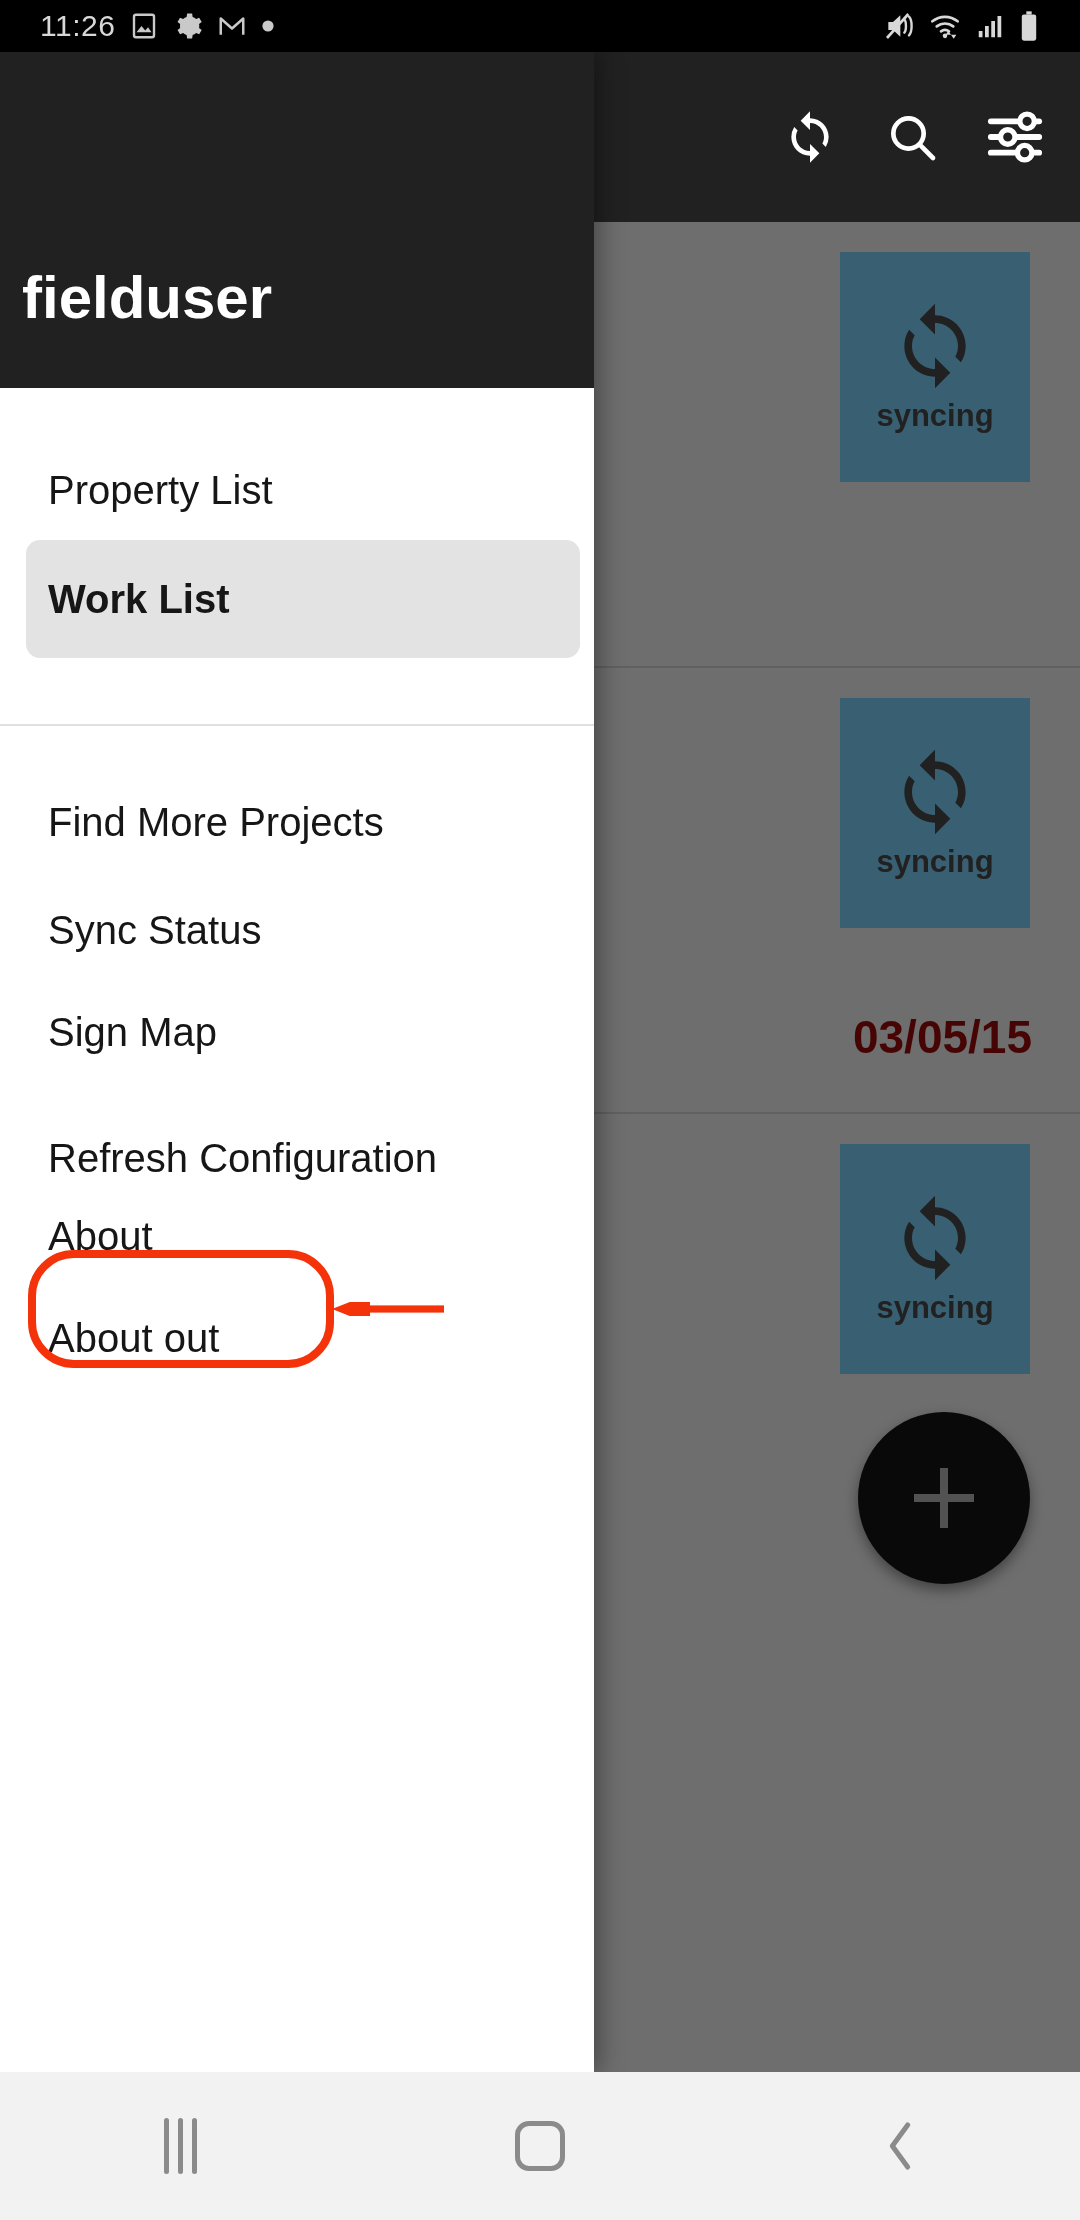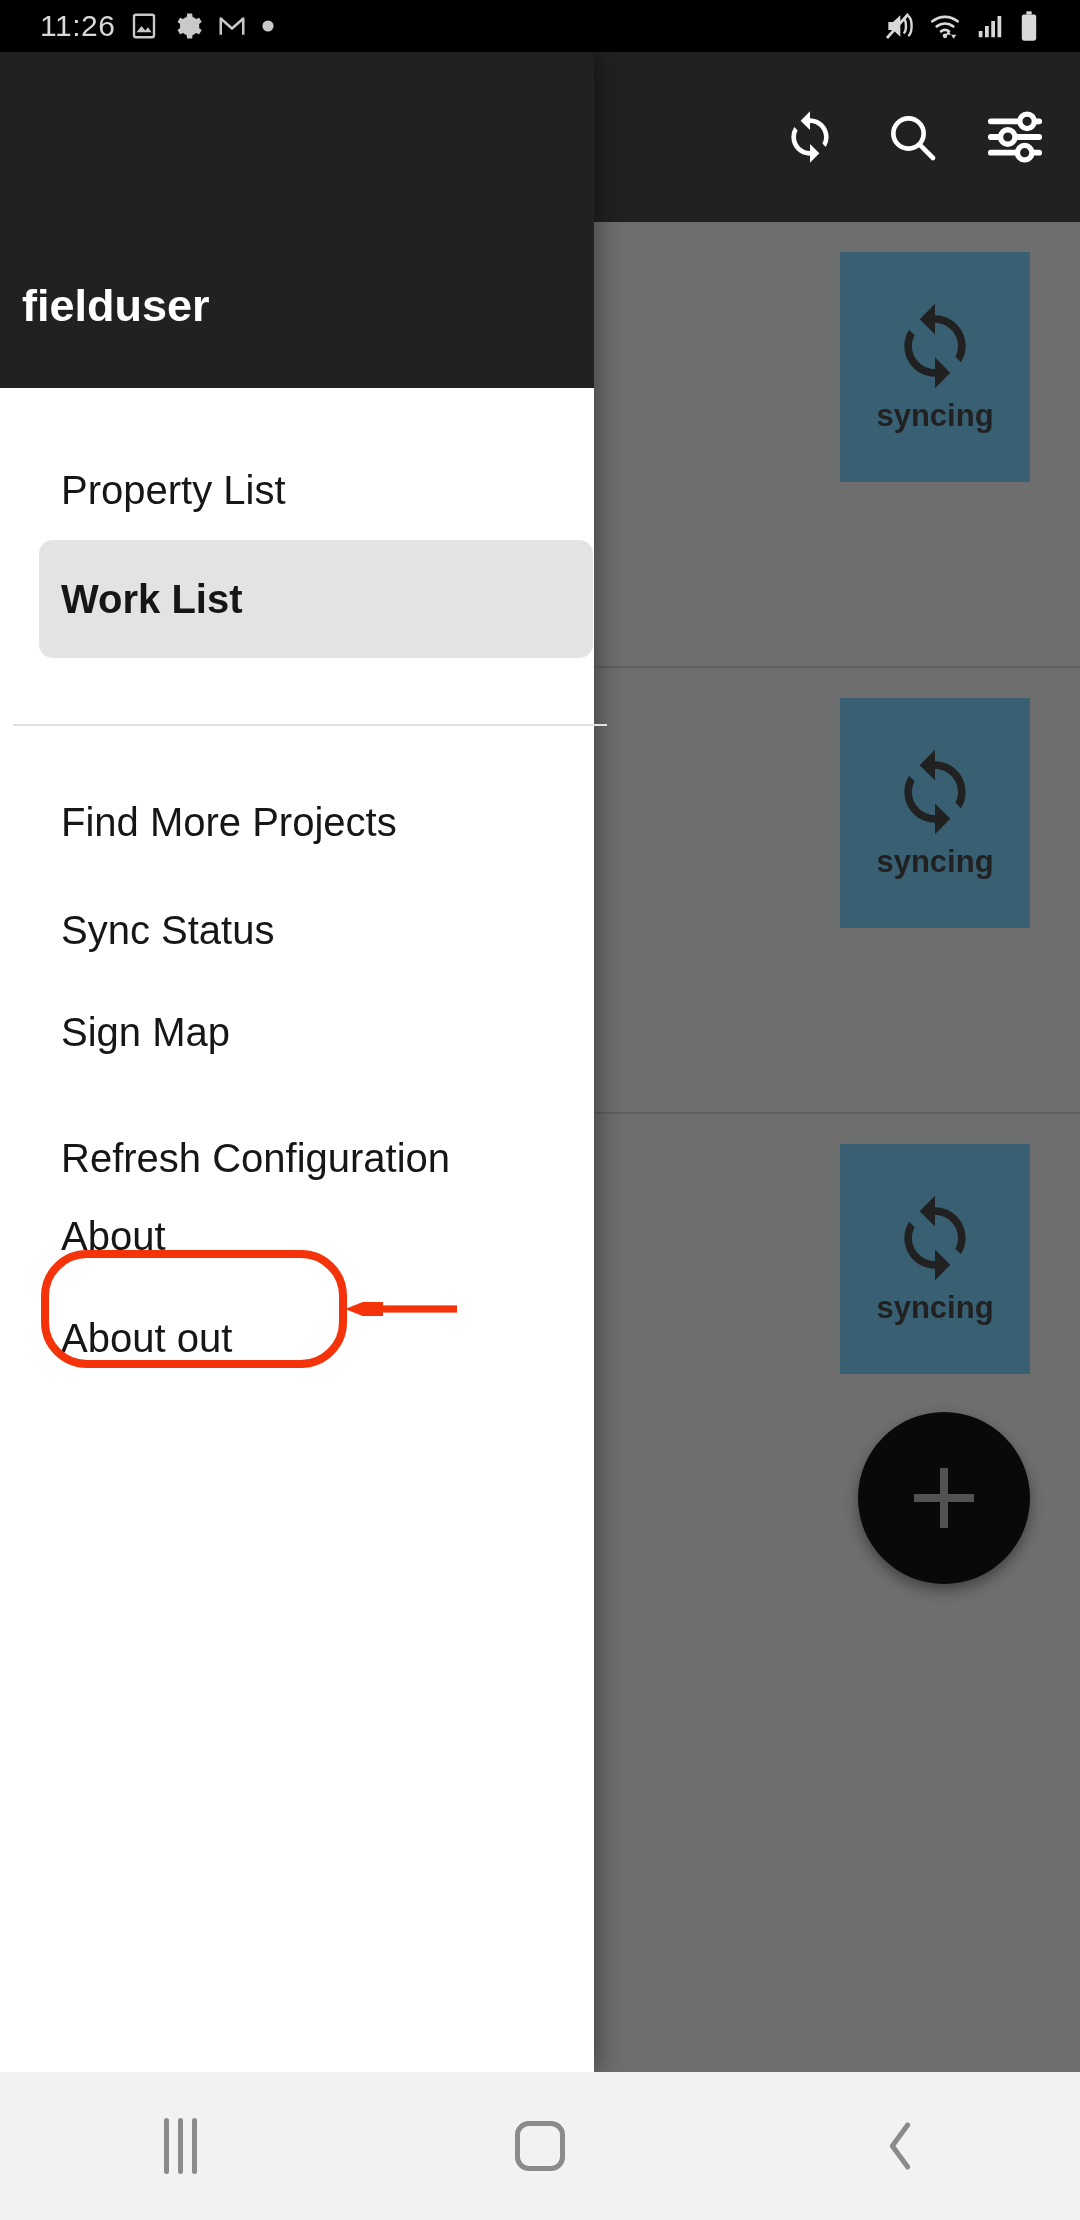--- a/index.html
+++ b/index.html
@@ -185,28 +185,27 @@
     height: 336px;
     background: #212121;
     box-sizing: border-box;
     position: relative;
   }
   .drawer-username {
     position: absolute;
     left: 22px;
     bottom: 56px;
     color: #ffffff;
-    font-size: 45px;
+    font-size: 60px;
     font-weight: bold;
   }
   .drawer-body {
     position: relative;
     height: 1684px;
     background: #ffffff;
-    margin-left: 13px;
   }
   .menu-item {
     position: absolute;
     left: 0;
     width: 594px;
     height: 100px;
     display: flex;
     align-items: center;
     box-sizing: border-box;
     padding-left: 48px;
@@ -307,20 +306,21 @@
         </div>
       </div>
 
       <div class="bg-row" style="height:446px;">
         <div class="bg-sync-box">
           <svg class="sicon" width="92" height="92" viewBox="0 0 24 24">
             <path fill="#4a4a4a" d="M12 4V1L8 5l4 4V6c3.31 0 6 2.69 6 6 0 1.01-.25 1.97-.7 2.8l1.46 1.46A7.93 7.93 0 0 0 20 12c0-4.42-3.58-8-8-8zm0 14c-3.31 0-6-2.69-6-6 0-1.01.25-1.97.7-2.8L5.24 7.74A7.93 7.93 0 0 0 4 12c0 4.42 3.58 8 8 8v3l4-4-4-4v3z"></path>
           </svg>
           <div class="bg-sync-label">syncing</div>
         </div>
+        <div class="bg-date">03/05/15</div>
       </div>
 
       <div class="bg-row" style="height:600px;border-bottom:none;">
         <div class="bg-sync-box">
           <svg class="sicon" width="92" height="92" viewBox="0 0 24 24">
             <path fill="#4a4a4a" d="M12 4V1L8 5l4 4V6c3.31 0 6 2.69 6 6 0 1.01-.25 1.97-.7 2.8l1.46 1.46A7.93 7.93 0 0 0 20 12c0-4.42-3.58-8-8-8zm0 14c-3.31 0-6-2.69-6-6 0-1.01.25-1.97.7-2.8L5.24 7.74A7.93 7.93 0 0 0 4 12c0 4.42 3.58 8 8 8v3l4-4-4-4v3z"></path>
           </svg>
           <div class="bg-sync-label">syncing</div>
         </div>
         <div class="bg-fab">

